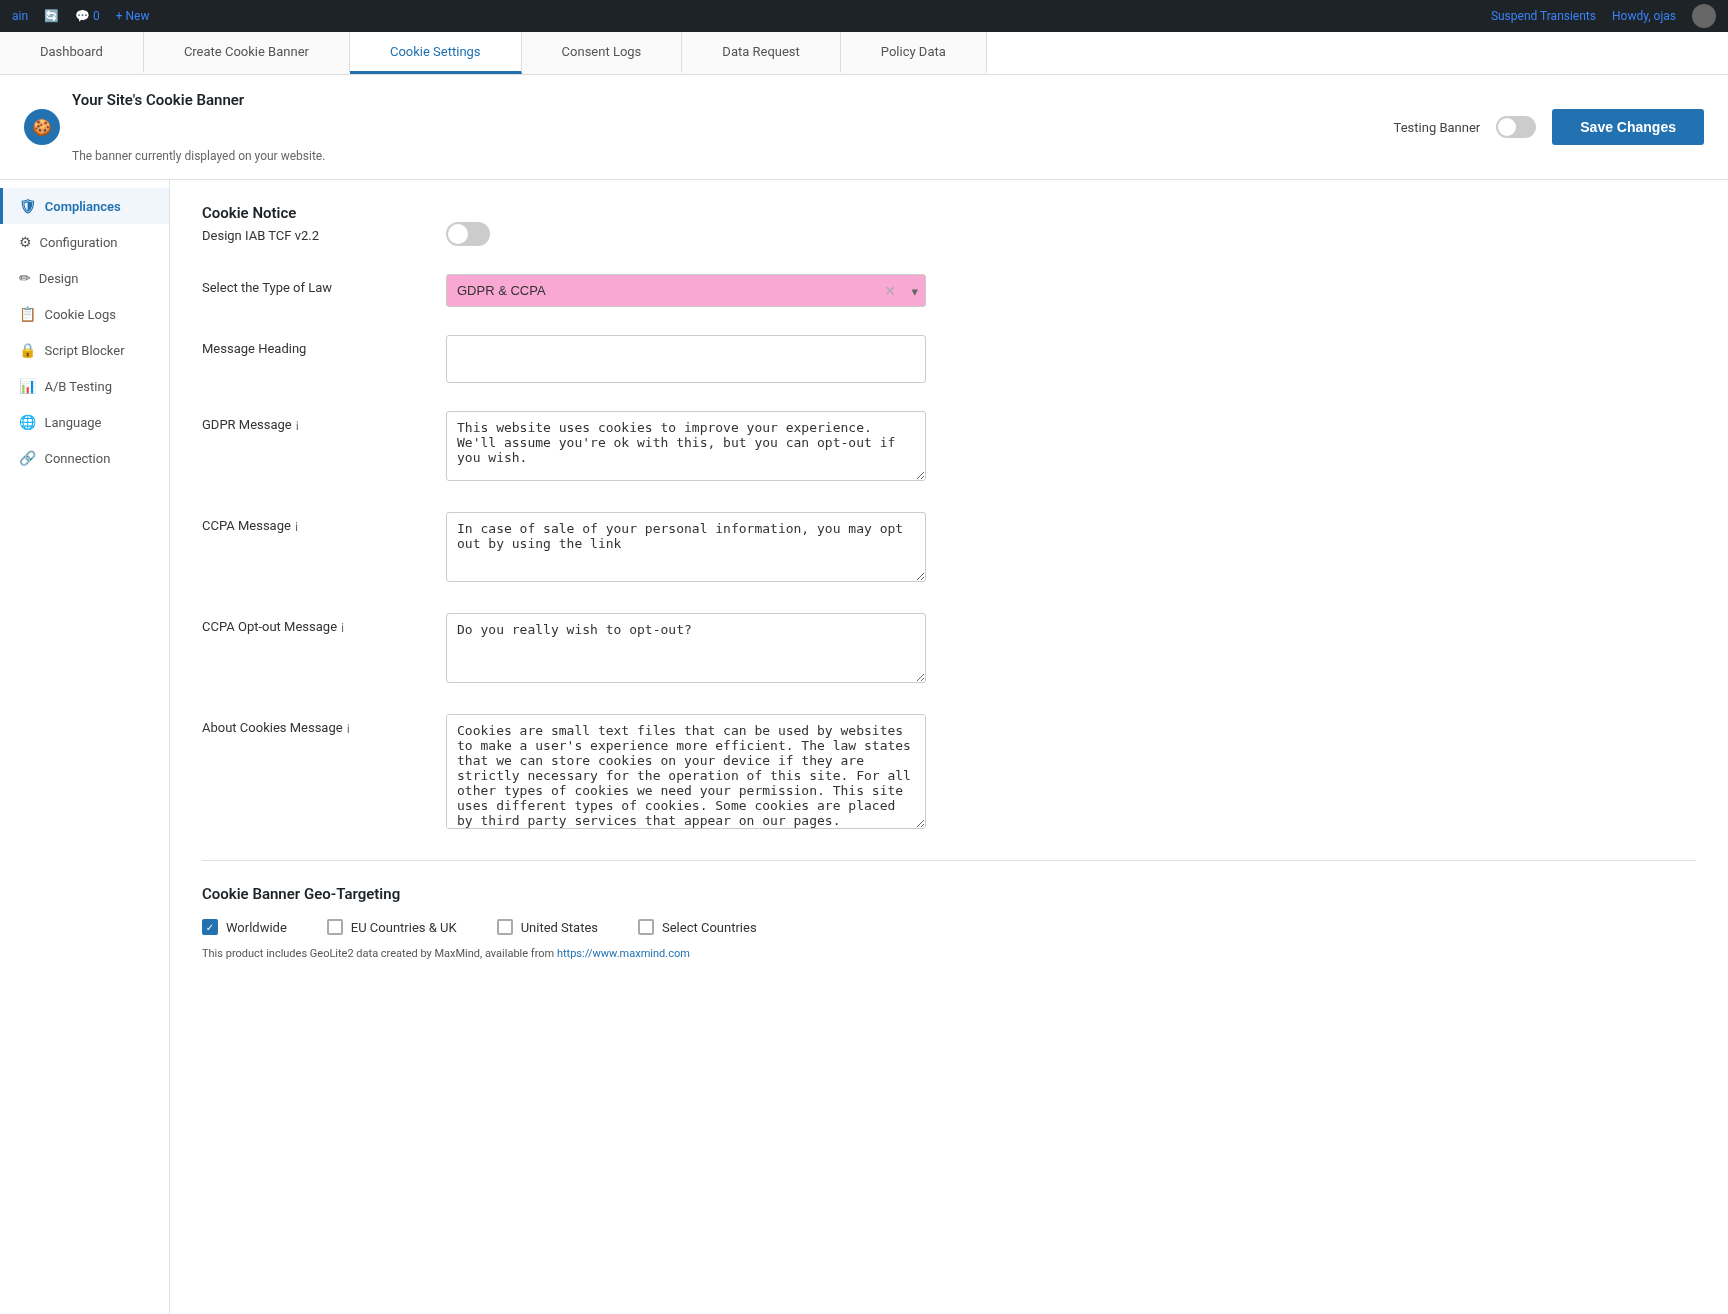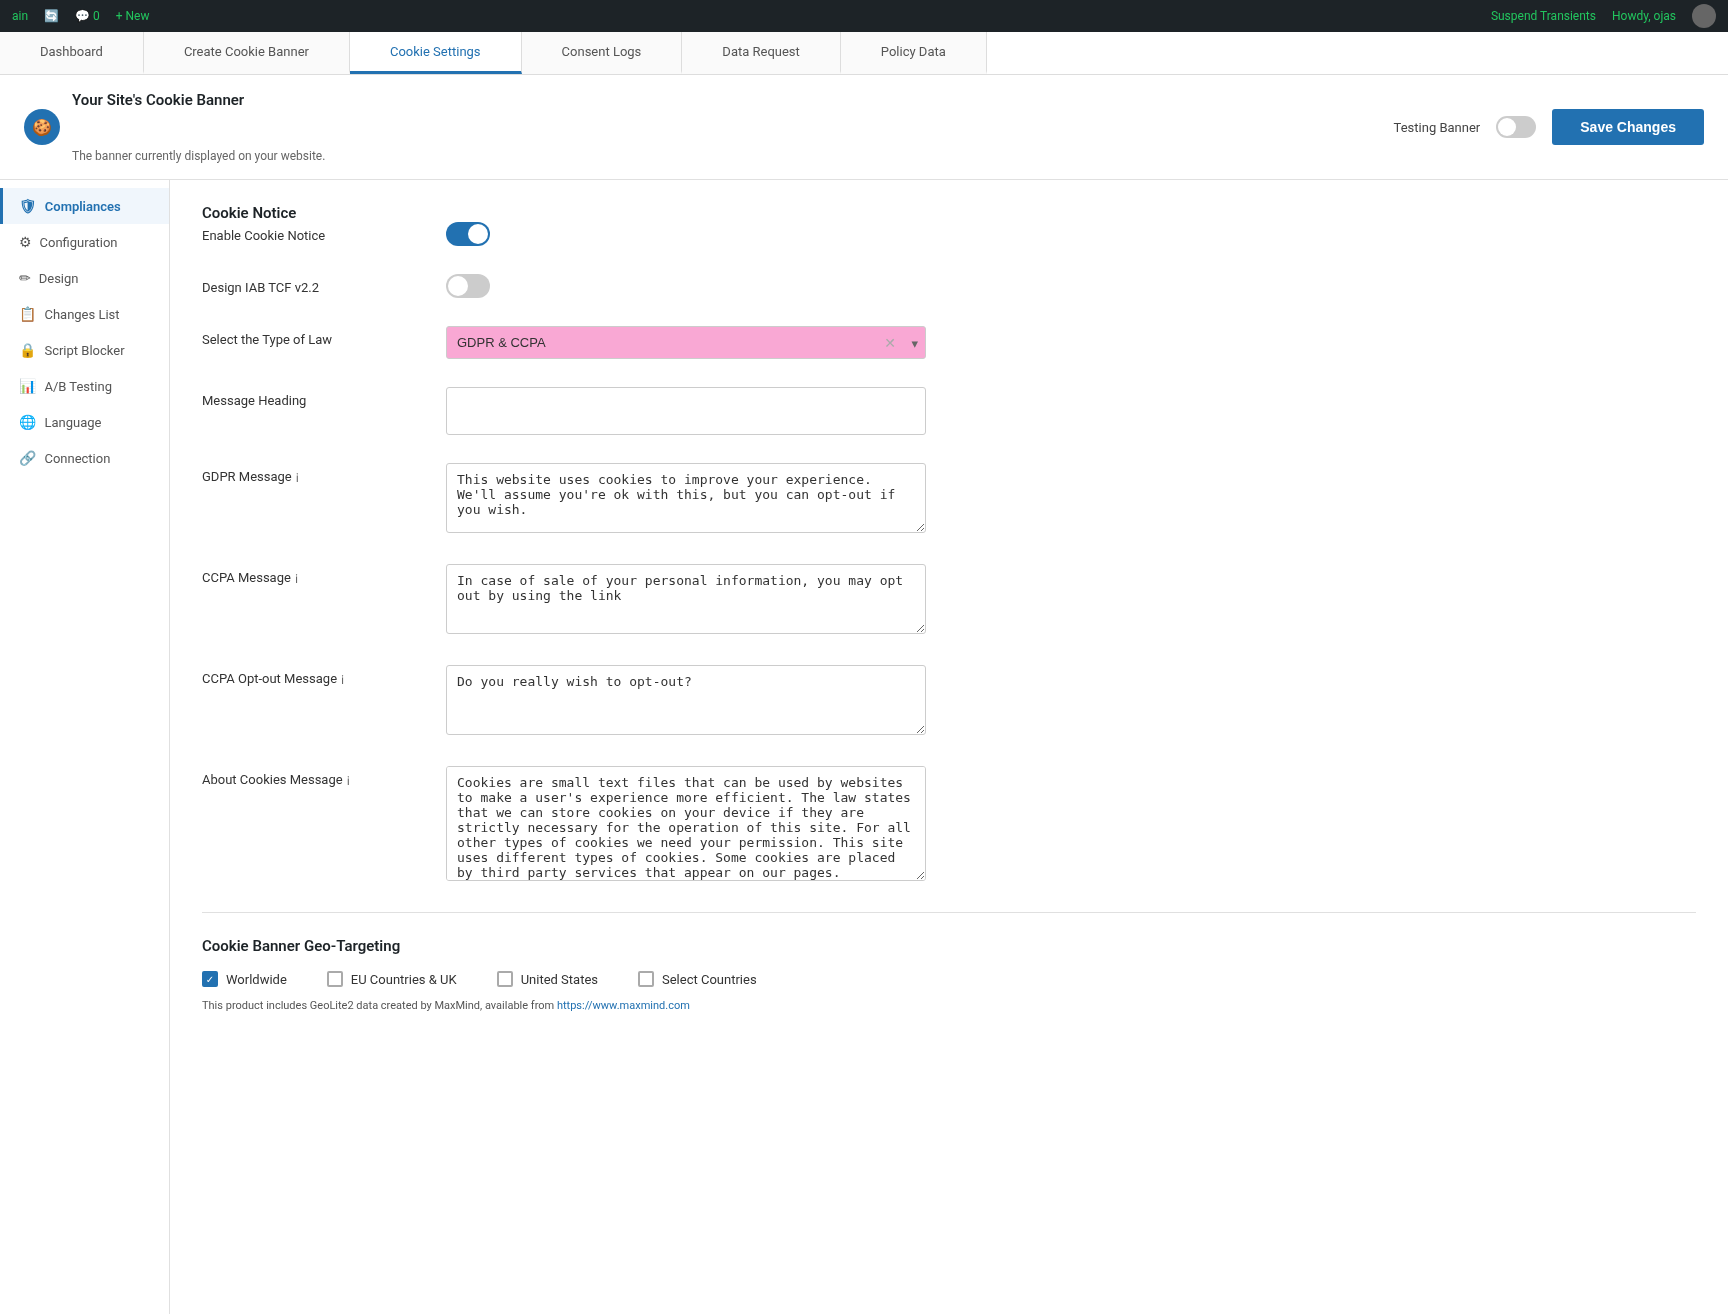--- a/index.html
+++ b/index.html
@@ -1,21 +1,21 @@
 <!DOCTYPE html>
 <html><head>
   <meta charset="utf-8">
   <style>
     * { box-sizing: border-box; margin: 0; padding: 0; }
     body { font-family: -apple-system, BlinkMacSystemFont, 'Segoe UI', Roboto, sans-serif; font-size: 13px; background: #f0f0f1; color: #1d2327; }
 
     
     .admin-bar {
       background: #1d2327;
-      color: #22c55e;
+      color: #3b82f6;
       height: 32px;
       display: flex;
       align-items: center;
       padding: 0 12px;
       gap: 16px;
       font-size: 12px;
     }
     .admin-bar .bar-spacer { flex: 1; }
     .admin-bar .bar-right { display: flex; align-items: center; gap: 16px; }
 
@@ -354,21 +354,21 @@
     <div class="sidebar-item">
       <span class="sidebar-icon">⚙</span>
       <span>Configuration</span>
     </div>
     <div class="sidebar-item">
       <span class="sidebar-icon">✏</span>
       <span>Design</span>
     </div>
     <div class="sidebar-item">
       <span class="sidebar-icon">📋</span>
-      <span>Changes List</span>
+      <span>Cookie Logs</span>
     </div>
     <div class="sidebar-item">
       <span class="sidebar-icon">🔒</span>
       <span>Script Blocker</span>
     </div>
     <div class="sidebar-item">
       <span class="sidebar-icon">📊</span>
       <span>A/B Testing</span>
     </div>
     <div class="sidebar-item">
@@ -377,30 +377,20 @@
     </div>
     <div class="sidebar-item">
       <span class="sidebar-icon">🔗</span>
       <span>Connection</span>
     </div>
   </div>
 
   <div class="content-area">
     <div class="section-heading">Cookie Notice</div>
 
-    <div class="form-row">
-      <div class="form-label">
-        <span>Enable Cookie Notice</span>
-      </div>
-      <div class="form-control">
-        <div class="toggle-blue">
-          <div class="knob"></div>
-        </div>
-      </div>
-    </div>
 
     <div class="form-row">
       <div class="form-label">
         <span>Design IAB TCF v2.2</span>
       </div>
       <div class="form-control">
         <div class="toggle-gray">
           <div class="knob"></div>
         </div>
       </div>

